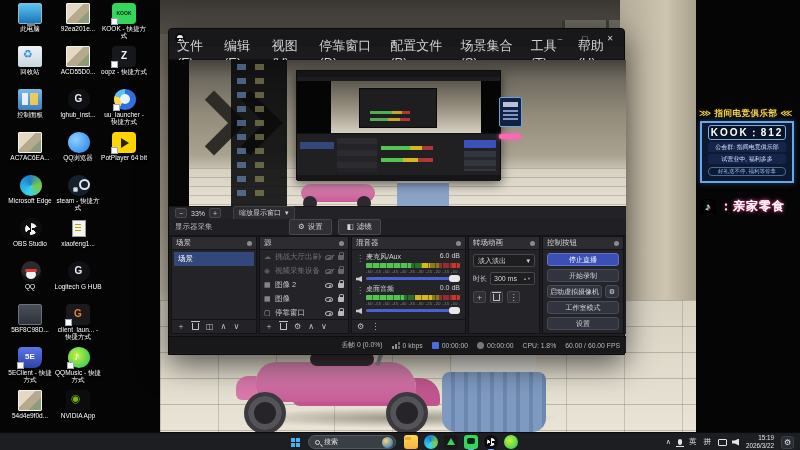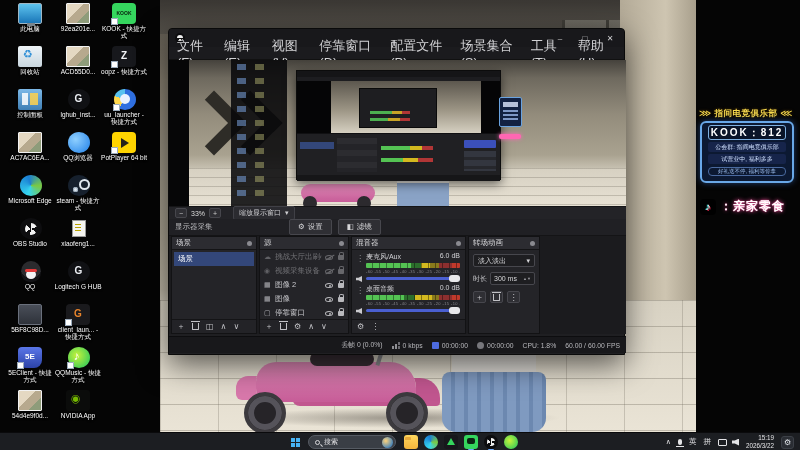--- a/index.html
+++ b/index.html
@@ -205,21 +205,21 @@
   .sitem{display:flex;align-items:center;gap:3px;white-space:nowrap;}
   .sig{width:8px;height:7px;position:relative;}
   .sig::before{content:"";position:absolute;left:0;bottom:0;width:2px;height:3px;background:#8f8f94;box-shadow:3px 0 0 #8f8f94,3px -2px 0 #8f8f94,6px 0 0 #6a6a70,6px -4px 0 #6a6a70;}
   .live-dot{width:7px;height:7px;border-radius:1px;background:#4d6bdf;}
   .rec-dot{width:7px;height:7px;border-radius:50%;background:#77777c;}
 
   
   .guild-head{position:absolute;left:694px;top:108px;width:104px;text-align:center;font-size:8.5px;font-weight:bold;color:#f7d94d;
     text-shadow:0 1px 1px #000,0 0 3px #5a3c00;letter-spacing:.5px;}
   .guild-box{position:absolute;left:700px;top:121px;width:94px;height:62px;background:rgba(13,26,53,.95);
-    border:2px solid #69a8e8;border-radius:6px;padding:2px 6px;box-shadow:0 0 6px rgba(60,120,220,.5);}
+    border:2px solid #69a8e8;border-radius:0;padding:2px 6px;box-shadow:0 0 6px rgba(60,120,220,.5);}
   .guild-id{height:15px;background:#0a1428;border:1px solid #7fb0e0;border-radius:3px;display:flex;align-items:center;justify-content:center;
     font-size:10px;font-weight:bold;color:#fff;letter-spacing:2px;}
   .guild-line{margin-top:2px;height:10px;background:#16244a;border-radius:2px;display:flex;align-items:center;justify-content:center;
     font-size:6px;color:#cfe0ff;white-space:nowrap;}
   .guild-pill{margin-top:3px;height:9px;border:1px solid #4a6aa0;border-radius:4px;display:flex;align-items:center;justify-content:center;
     font-size:5.5px;color:#9fc0f0;white-space:nowrap;}
   .douyin{position:absolute;left:700px;top:198px;display:flex;align-items:center;gap:4px;}
   .dy-ic{width:16px;height:16px;background:#000;border-radius:4px;display:flex;align-items:center;justify-content:center;
     font-size:10px;color:#fff;text-shadow:-1px 0 0 #25f4ee,1px 1px 0 #fe2c55;}
   .dy-text{font-size:12px;font-weight:bold;color:#fff;text-shadow:0 0 4px #ff4fa0,0 0 1px #ff4fa0;letter-spacing:1px;}
@@ -577,20 +577,38 @@
         </div>
         <div class="tr-tools">
           <div class="sq-btn">＋</div>
           <div class="sq-btn">
               <span class="trash"></span>
             </div>
           <div class="sq-btn">⋮</div>
         </div>
       </div>
 
+      <div class="dock dk-ctrl">
+        <div class="dock-h">
+            <span>控制按钮</span>
+            <span class="pin"></span>
+          </div>
+        <div class="ctl-col">
+          <div class="ctl-btn ctl-live">停止直播</div>
+          <div class="ctl-btn">开始录制</div>
+          <div class="ctl-row">
+            <div class="ctl-btn">启动虚拟摄像机</div>
+            <div class="ctl-btn ctl-gear">
+                <span>⚙</span>
+              </div>
+          </div>
+          <div class="ctl-btn">工作室模式</div>
+          <div class="ctl-btn">设置</div>
+        </div>
+      </div>
     </div>
 
     <div class="statusbar">
       <div class="sitem">
           <span>丢帧 0 (0.0%)</span>
         </div>
       <div class="sitem">
           <span class="sig"></span>
           <span>0 kbps</span>
         </div>

